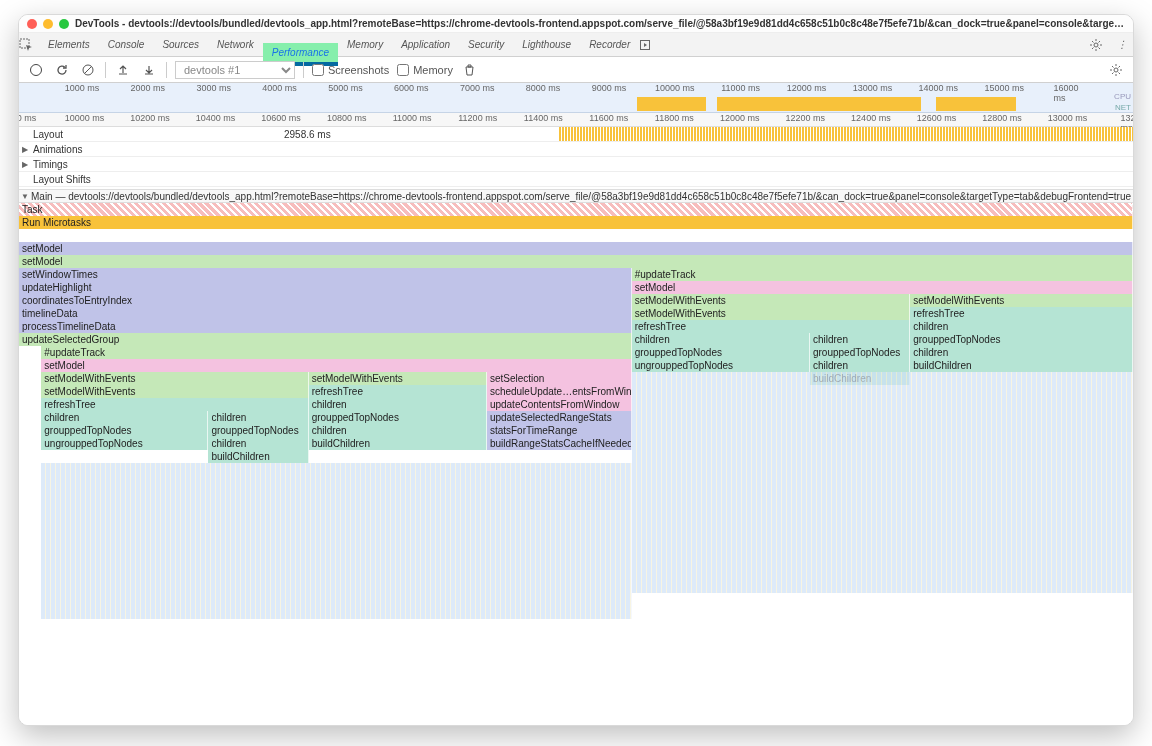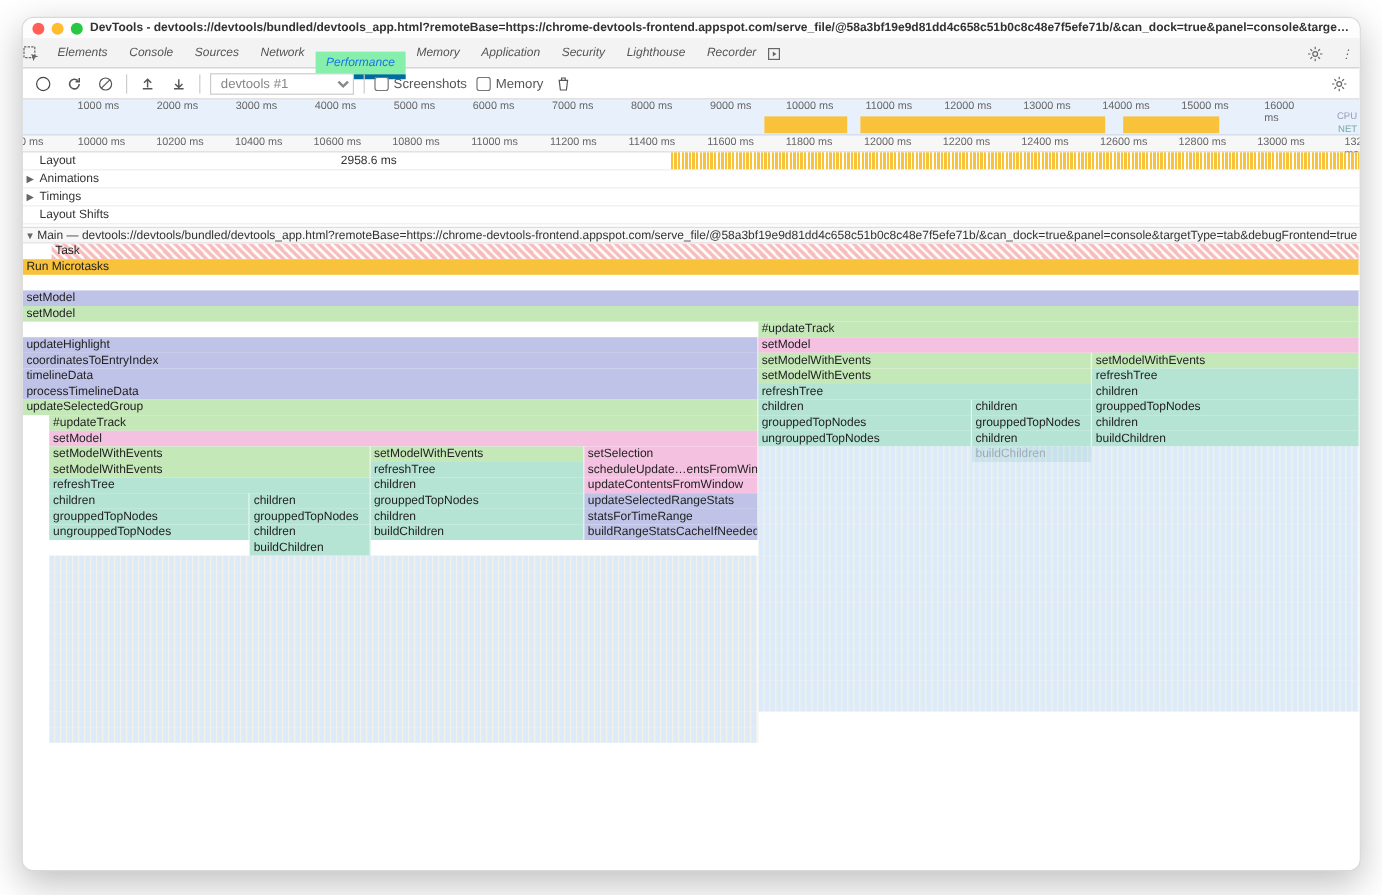--- a/index.html
+++ b/index.html
@@ -212,33 +212,34 @@
         <span>Layout Shifts</span>
       </div>
   </div>
 
   <div class="main-hdr">
     <span class="arrow">▼</span>
     <span>Main — devtools://devtools/bundled/devtools_app.html?remoteBase=https://chrome-devtools-frontend.appspot.com/serve_file/@58a3bf19e9d81dd4c658c51b0c8c48e7f5efe71b/&amp;can_dock=true&amp;panel=console&amp;targetType=tab&amp;debugFrontend=true</span>
   </div>
 
   <div class="flame" id="flame">
-      <div class="row" style="top: 0px; margin-left: 24px;">
+      <div class="row" style="top: 0px;">
         <div class="bar c-hatch" style="left: 0%; width: 100%;">Task</div>
       </div>
       <div class="row" style="top: 13px;">
         <div class="bar c-gold" style="left: 0%; width: 100%;">Run Microtasks</div>
       </div>
       <div class="row" style="top: 39px;">
         <div class="bar c-purple" style="left: 0%; width: 100%;">setModel</div>
       </div>
       <div class="row" style="top: 52px;">
         <div class="bar c-green" style="left: 0%; width: 100%;">setModel</div>
       </div>
       <div class="row" style="top: 65px;">
+        <div class="bar c-purple" style="left: 0%; width: 55%;">setWindowTimes</div>
         <div class="bar c-green" style="left: 55%; width: 45%;">#updateTrack</div>
       </div>
       <div class="row" style="top: 78px;">
         <div class="bar c-purple" style="left: 0%; width: 55%;">updateHighlight</div>
         <div class="bar c-pink" style="left: 55%; width: 45%;">setModel</div>
       </div>
       <div class="row" style="top: 91px;">
         <div class="bar c-purple" style="left: 0%; width: 55%;">coordinatesToEntryIndex</div>
         <div class="bar c-green" style="left: 55%; width: 25%;">setModelWithEvents</div>
         <div class="bar c-green" style="left: 80%; width: 20%;">setModelWithEvents</div>

